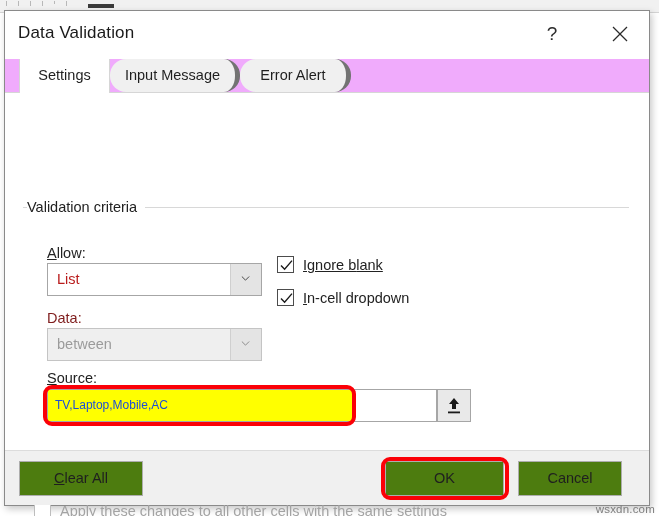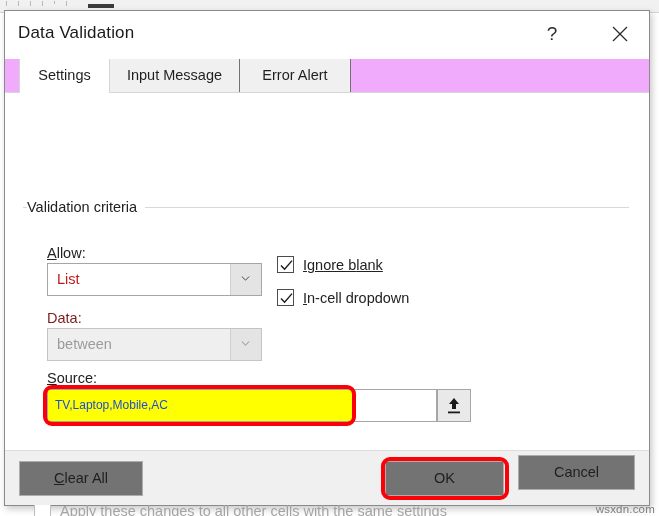--- a/index.html
+++ b/index.html
@@ -109,21 +109,22 @@
     cursor: default;
     white-space: nowrap;
   }
   .tab.active {
     background: #ffffff;
     border-left: 1px solid #d6d6d6;
     border-right: 1px solid #d6d6d6;
     height: 34px;
   }
   .tab.inactive {
-    border-right: 1px solid #737373;
+    border-right: 5px solid #737373;
+    border-radius: 16px;
   }
   #tab-settings { left: 14px;  width: 91px; }
   #tab-input-message { left: 105px; width: 130px; }
   #tab-error-alert { left: 235px; width: 111px; }
 
   
   #dialog-body {
     position: relative;
     height: 379px;
     background: #ffffff;
@@ -289,35 +290,35 @@
     bottom: 0;
     width: 644px;
     height: 54px;
     background: #f0f0f0;
     border-top: 1px solid #dcdcdc;
   }
   .dlg-button {
     position: absolute;
     height: 35px;
     box-sizing: border-box;
-    background: #737373;
+    background: #4d7c0f;
     border: 1px solid #adadad;
     font-size: 14.5px;
     color: #1f1f1f;
     text-align: center;
     line-height: 33px;
     font-family: "Liberation Sans", sans-serif;
     cursor: default;
     white-space: nowrap;
     padding: 0;
   }
   .dlg-button .acc { text-decoration: underline; }
   #clear-all-button { left: 14px;  top: 10px; width: 124px; }
   #ok-button        { left: 380px; top: 10px; width: 119px; }
-  #cancel-button    { left: 513px; top: 4px; width: 117px; }
+  #cancel-button    { left: 513px; top: 10px; width: 104px; }
 
   
   #watermark {
     position: absolute;
     right: 4px;
     bottom: 1px;
     font-size: 11.5px;
     color: #7d7d7d;
     font-family: "Liberation Sans", sans-serif;
     letter-spacing: 0.2px;

